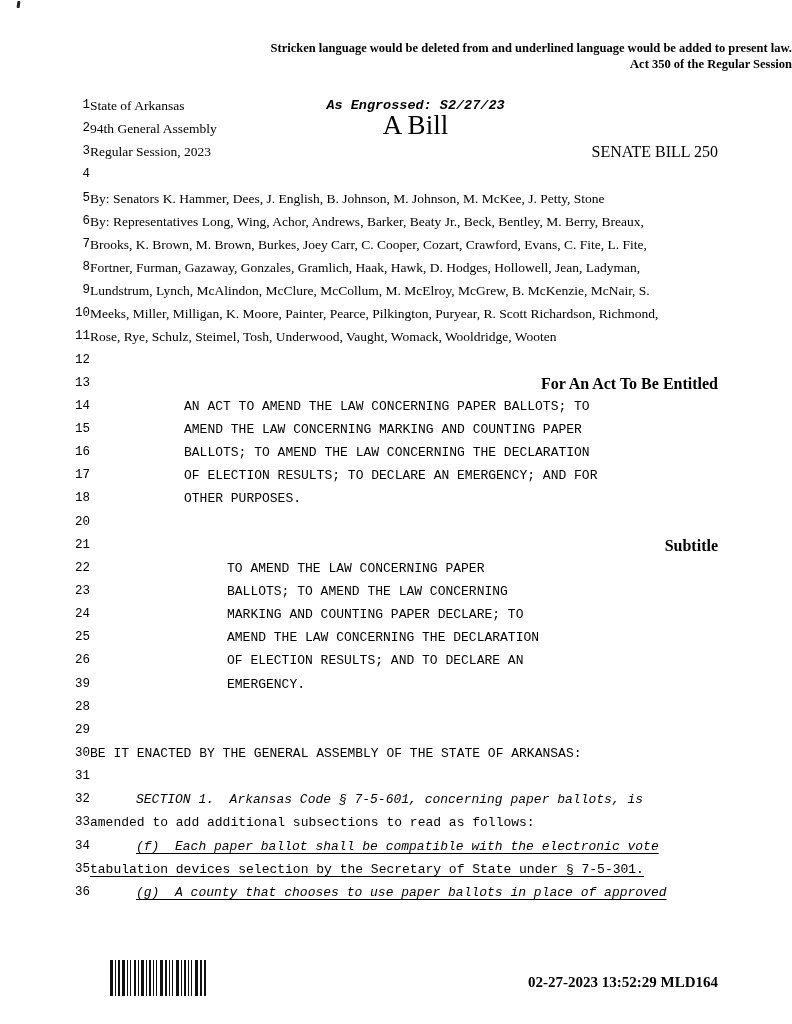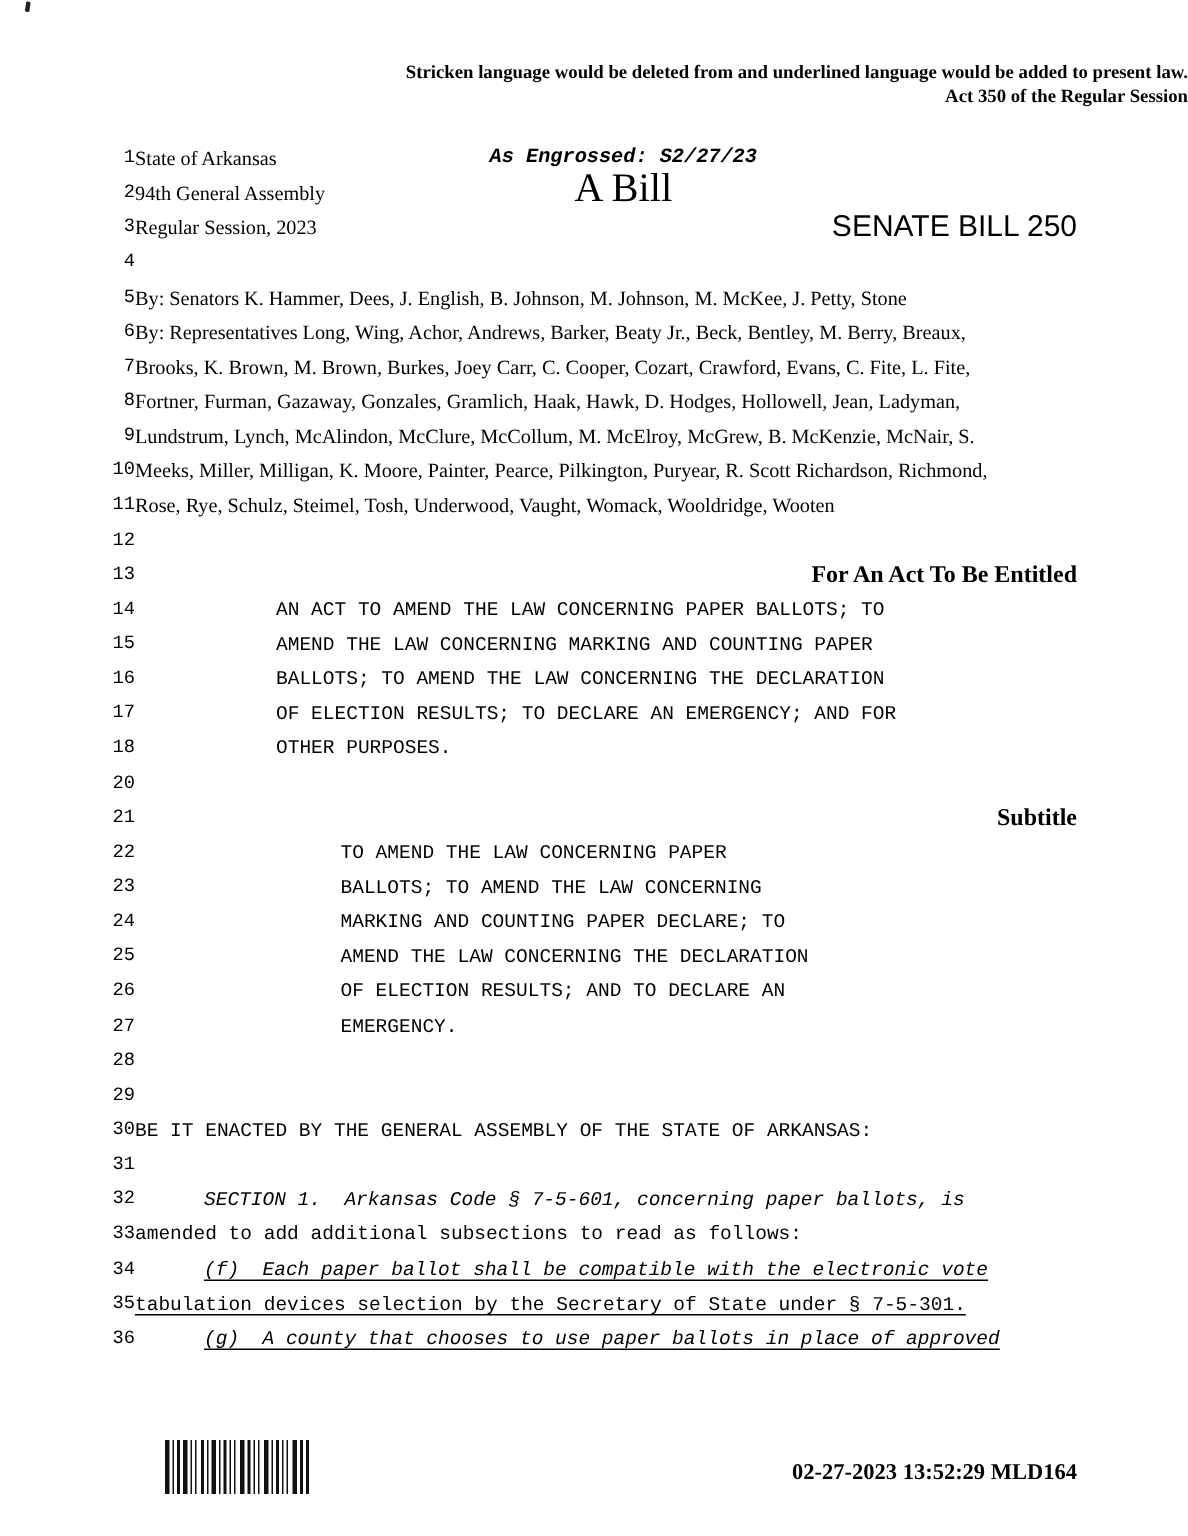--- a/index.html
+++ b/index.html
@@ -40,21 +40,21 @@
     position:absolute; left:41px; right:0; text-align:center;
   }
   .aux.engrossed {
     font-family:"Liberation Mono", monospace; font-style:italic; font-weight:bold;
     font-size:13.5px;
   }
   .aux.bill {
     font-family:"Liberation Serif", serif; font-size:27px; top:-5px; line-height:27px;
   }
   .aux.billnum {
-    font-family:Liberation Sans, sans-serif; font-size:20px; text-align:right;
+    font-family:Liberation Serif, serif; font-size:16px; text-align:right;
   }
   .footer-timestamp {
     position:absolute; right:74px; top:974px;
     font-family:"Liberation Serif", serif; font-weight:bold; font-size:15px;
   }
   .barcode {
     position:absolute; left:110px; top:960px; width:96px; height:36px;
   }
 </style>
 </head>
@@ -165,21 +165,21 @@
     </div>
     <div class="line">
       <span class="ln">25</span>
       <span class="lt mono sub">AMEND THE LAW CONCERNING THE DECLARATION</span>
     </div>
     <div class="line">
       <span class="ln">26</span>
       <span class="lt mono sub">OF ELECTION RESULTS; AND TO DECLARE AN</span>
     </div>
     <div class="line">
-      <span class="ln">27</span>
+      <span class="ln">39</span>
       <span class="lt mono sub">EMERGENCY.</span>
     </div>
     <div class="line">
       <span class="ln">28</span>
       <span class="lt serif"></span>
     </div>
     <div class="line">
       <span class="ln">29</span>
       <span class="lt serif"></span>
     </div>

